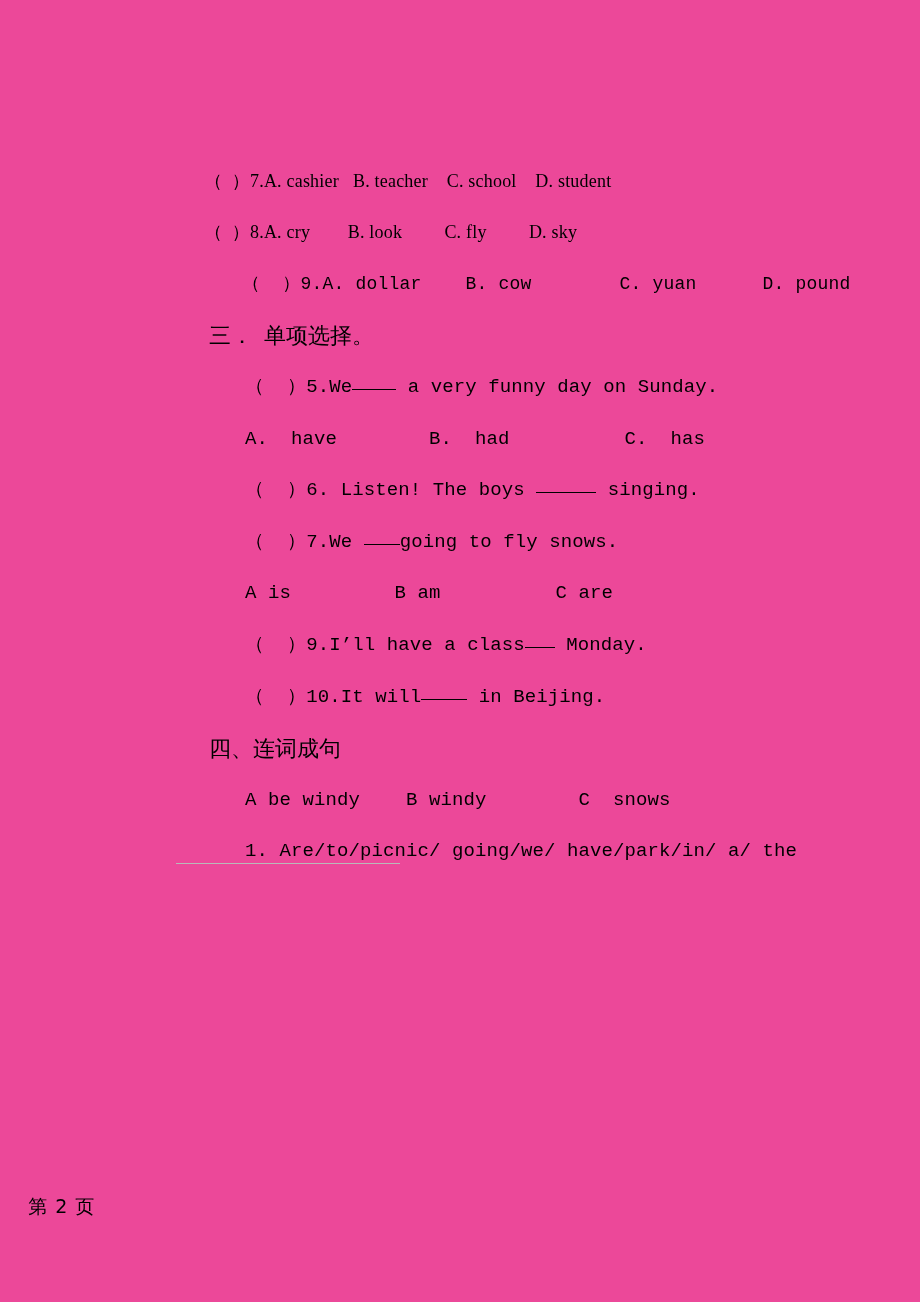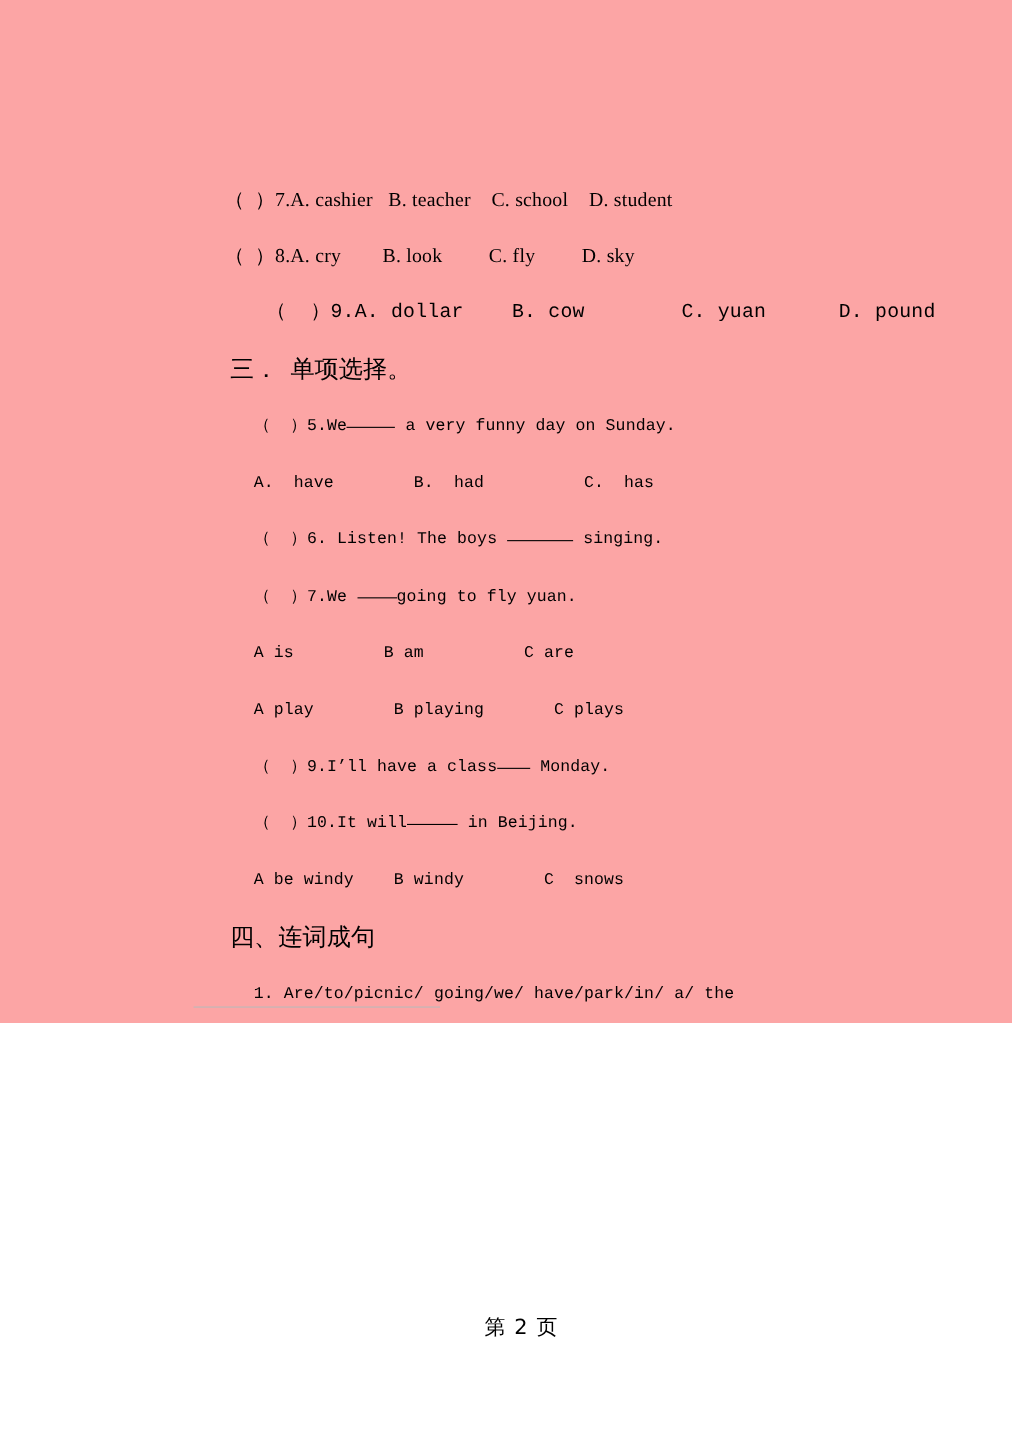--- a/index.html
+++ b/index.html
@@ -13,22 +13,22 @@
     position: relative;
     font-family: "Liberation Serif", serif;
     color: #000000;
     overflow: hidden;
   }
   .page {
     position: absolute;
     left: 0;
     top: 0;
     width: 920px;
-    height: 930px;
-    background: #fca5a5;
+    height: 1302px;
+    background: #ec4899;
   }
   .content {
     position: absolute;
     left: 176px;
     top: 104px;
     width: 620px;
   }
 
   
   .row {
@@ -36,21 +36,21 @@
     line-height: 51.6px;
     white-space: pre;
     font-size: 17.5px;
   }
   .row.serif {
     font-family: "Liberation Serif", serif;
     letter-spacing: 0.2px;
   }
   .row.mono {
     font-family: "Liberation Mono", monospace;
-    font-size: 15px;
+    font-size: 19px;
     letter-spacing: 0.1px;
   }
   .row.cn {
     font-family: Liberation Serif, serif;
     font-size: 22px;
   }
 
   
   .vocab {
     font-family: "Liberation Serif", serif;
@@ -84,21 +84,21 @@
     height: 0;
     border-bottom: 1.2px solid #b9b9b9;
     margin-left: 0;
   }
 
   .footer {
     position: absolute;
     left: 0;
     top: 1172px;
     width: 920px;
-    text-align: center;
+    text-align: left;
     font-family: "DejaVu Sans", sans-serif;
     font-size: 19px;
     letter-spacing: 1px;
     white-space: pre;
   }
 </style>
 </head>
 <body>
 
 <div class="page">
@@ -126,43 +126,40 @@
     </div>
     <div class="row mono">
       <span>A.  have        B.  had          C.  has</span>
     </div>
 
     <div class="row mono">
       <span>（  ）</span><span>6.</span><span> Listen! The boys </span><span class="blank w2"></span><span> singing.</span>
     </div>
 
     <div class="row mono">
-      <span>（  ）</span><span>7.</span><span>We </span><span class="blank w3"></span><span>going to fly yuan.</span>
+      <span>（  ）</span><span>7.</span><span>We </span><span class="blank w3"></span><span>going to fly snows.</span>
     </div>
     <div class="row mono">
       <span>A is         B am          C are</span>
     </div>
 
-    <div class="row mono">
-      <span>A play        B playing       C plays</span>
-    </div>
 
     <div class="row mono">
       <span>（  ）</span><span>9.</span><span>I’ll have a class</span><span class="blank w5"></span><span> Monday.</span>
     </div>
 
     <div class="row mono">
       <span>（  ）</span><span>10.</span><span>It will</span><span class="blank w6"></span><span> in Beijing.</span>
     </div>
+    <div class="row cn heading">
+      <span>四、连词成句</span>
+    </div>
+
     <div class="row mono">
       <span>A be windy    B windy        C  snows</span>
-    </div>
-
-    <div class="row cn heading">
-      <span>四、连词成句</span>
     </div>
 
     <div class="row mono">
       <span>1.</span><span> Are/to/picnic/ going/we/ have/park/in/ a/ the</span>
     </div>
     <div class="row" style="position:relative;">
       <div class="answer-rule" style="position:absolute;left:0;top:37px;"></div>
     </div>
 
 

